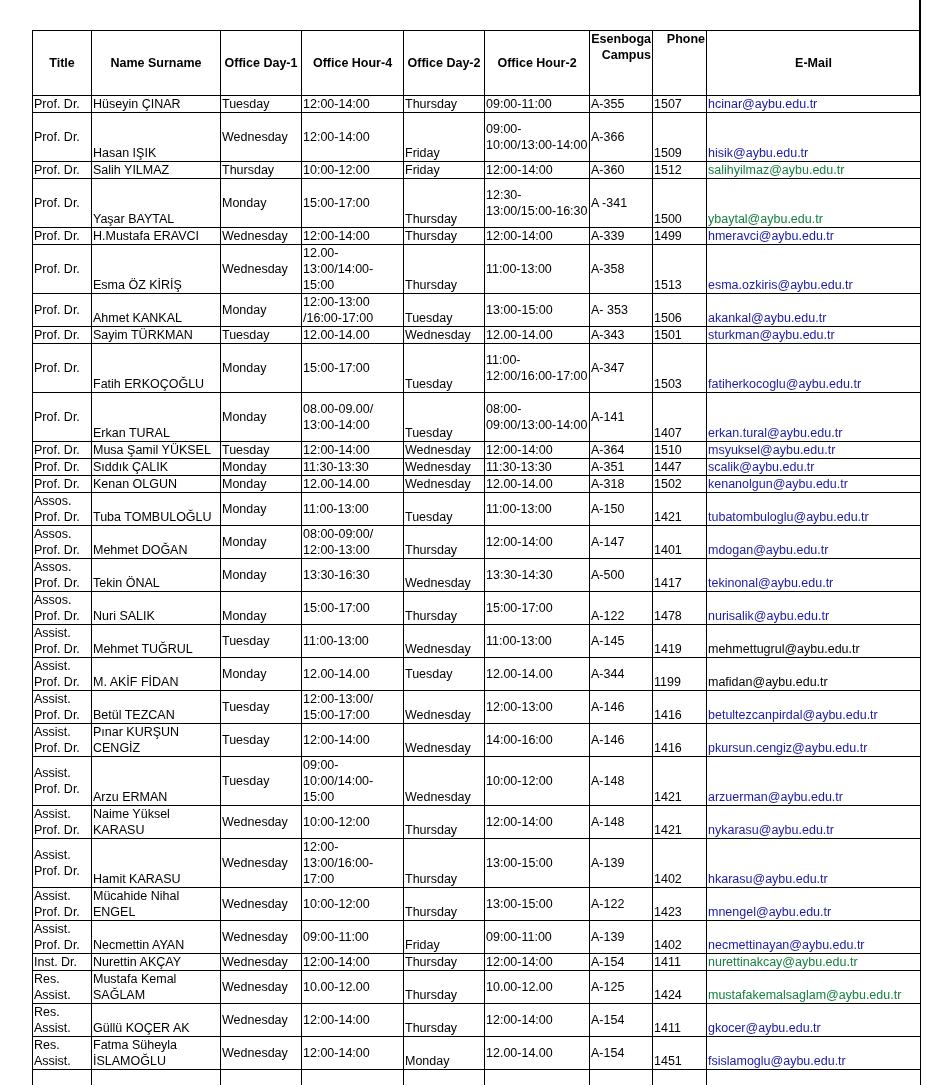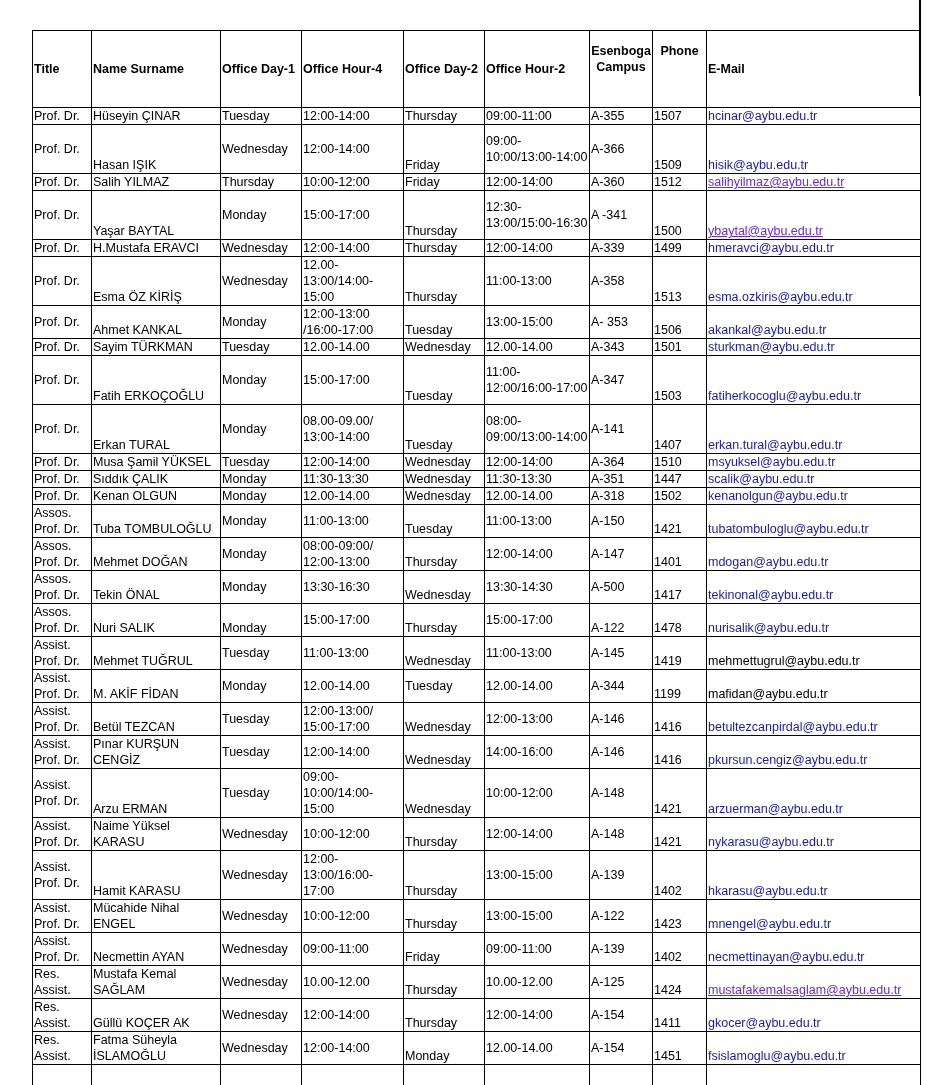--- a/index.html
+++ b/index.html
@@ -2,26 +2,26 @@
 <html><head>
 <meta charset="utf-8">
 <style>
   html, body { margin:0; padding:0; background:#ffffff; }
   body { width:937px; height:1085px; overflow:hidden; position:relative; font-family:"Liberation Sans", sans-serif; color:#000; }
   .right-rule { position:absolute; left:919px; top:0; width:2px; height:96px; background:#000; }
   table { position:absolute; left:32px; top:30px; border-collapse:collapse; table-layout:fixed; width:889px; }
   col.c1 { width:59px; } col.c2 { width:129px; } col.c3 { width:81px; } col.c4 { width:102px; }
   col.c5 { width:81px; } col.c6 { width:105px; } col.c7 { width:63px; } col.c8 { width:54px; } col.c9 { width:214px; }
   td, th { border:1px solid #000; padding:0 1px; font-size:12.5px; line-height:16px; vertical-align:middle; overflow:hidden; white-space:normal; }
-  th { font-weight:bold; text-align:left; height:64px; font-size:12.5px; }
-  th.top { vertical-align:top; text-align:center; padding-top:12px; }
+  th { font-weight:bold; text-align:center; height:64px; font-size:12.5px; }
+  th.top { vertical-align:top; text-align:right; padding-top:0; }
   td.bot { vertical-align:bottom; }
   td.mid { vertical-align:middle; }
   a.mail { color:#1a1aa6; }
-  span.mail-plain { color:#6d28d9; text-decoration:underline; }
+  span.mail-plain { color:#15803d; }
   span.mail-none { color:#000; text-decoration:none;margin-top:31px; }
   tr.h17 td { height:16px; }
   tr.h33 td { height:32px; }
   tr.h49 td { height:48px; }
   tr.empty td { height:20px; }
 </style>
 </head>
 <body>
 
 <div class="right-rule"></div>
@@ -331,20 +331,31 @@
         <td class="mid">Assist. Prof. Dr.</td>
         <td class="bot">Necmettin AYAN</td>
         <td class="mid">Wednesday</td>
         <td class="mid">09:00-11:00</td>
         <td class="bot">Friday</td>
         <td class="mid">09:00-11:00</td>
         <td class="mid">A-139</td>
         <td class="bot">1402</td>
         <td class="bot"><a class="mail">necmettinayan@aybu.edu.tr</a></td>
       </tr>
+      <tr class="h17">
+        <td class="mid">Inst. Dr.</td>
+        <td class="mid">Nurettin AKÇAY</td>
+        <td class="mid">Wednesday</td>
+        <td class="mid">12:00-14:00</td>
+        <td class="mid">Thursday</td>
+        <td class="mid">12:00-14:00</td>
+        <td class="mid">A-154</td>
+        <td class="mid">1411</td>
+        <td class="mid"><span class="mail-plain">nurettinakcay@aybu.edu.tr</span></td>
+      </tr>
       <tr class="h33">
         <td class="mid">Res. Assist.</td>
         <td class="mid">Mustafa Kemal SAĞLAM</td>
         <td class="mid">Wednesday</td>
         <td class="mid">10.00-12.00</td>
         <td class="bot">Thursday</td>
         <td class="mid">10.00-12.00</td>
         <td class="mid">A-125</td>
         <td class="bot">1424</td>
         <td class="bot"><span class="mail-plain">mustafakemalsaglam@aybu.edu.tr</span></td>

